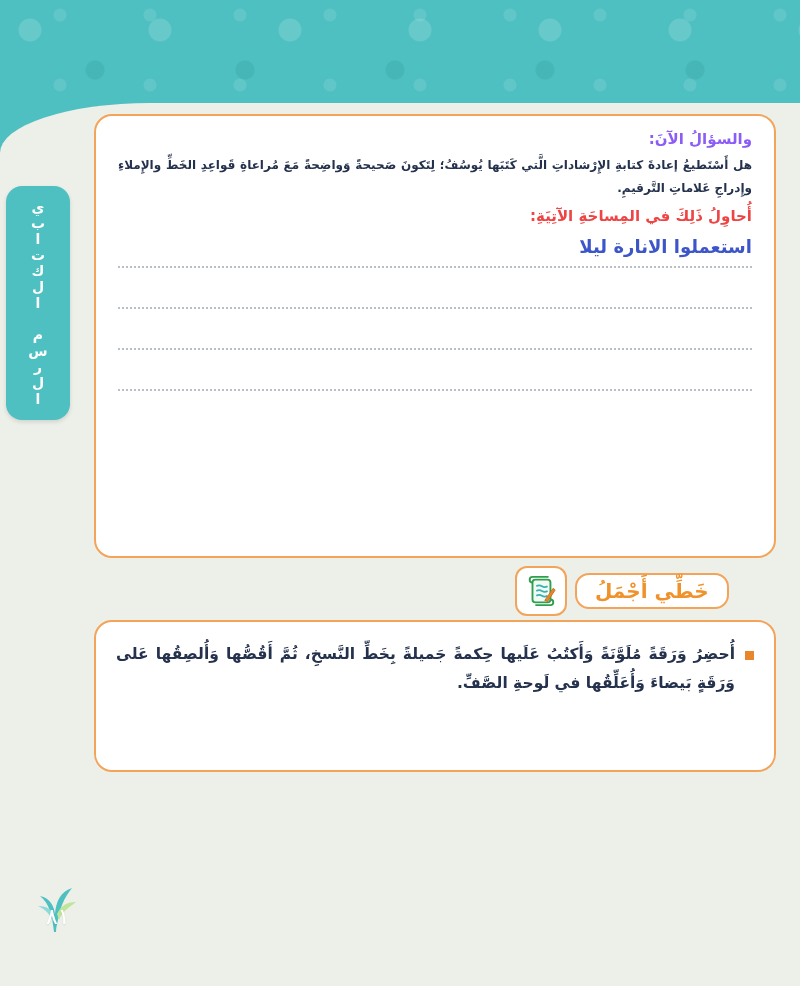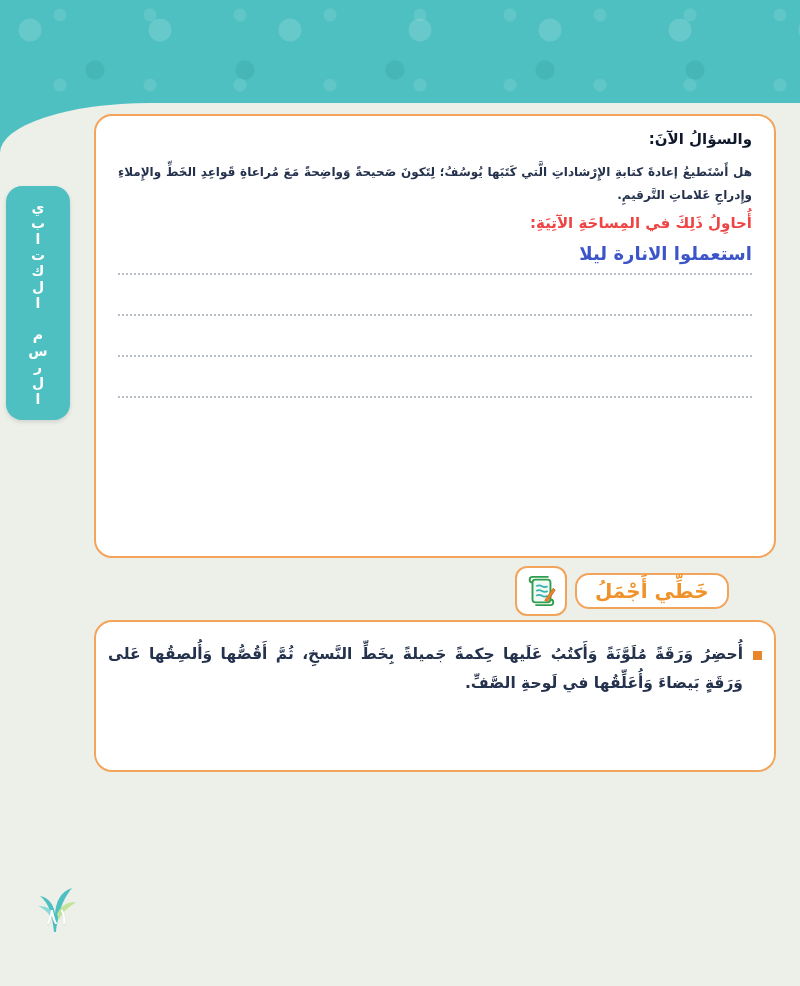--- a/index.html
+++ b/index.html
@@ -54,23 +54,23 @@
   
   .card {
     position: absolute;
     background: #ffffff;
     border: 2.5px solid #f3a45b;
     border-radius: 18px;
     box-sizing: border-box;
     direction: rtl;
   }
   .q-card { left: 94px; top: 114px; width: 682px; height: 444px; padding: 14px 22px 8px; }
-  .a-card { left: 94px; top: 620px; width: 682px; height: 152px; padding: 18px 12px; }
+  .a-card { left: 94px; top: 620px; width: 682px; height: 152px; padding: 18px 20px; }
 
-  .q-heading { color: #0f172a; font-weight: bold; font-size: 15px; margin-bottom: 13px; }
+  .q-heading { color: #8b5cf6; font-weight: bold; font-size: 15px; margin-bottom: 6px; }
   .q-par {
     color: #25324d; font-weight: bold; font-size: 12px;
     line-height: 1.95; text-align: justify;
   }
   .q-try { color: #ef4444; font-weight: bold; font-size: 15px; margin: 6px 0 2px; }
 
   .lines { margin-top: 2px; }
   .line {
     height: 39px; line-height: 39px;
     border-bottom: 2px dotted #b9bfc7;

